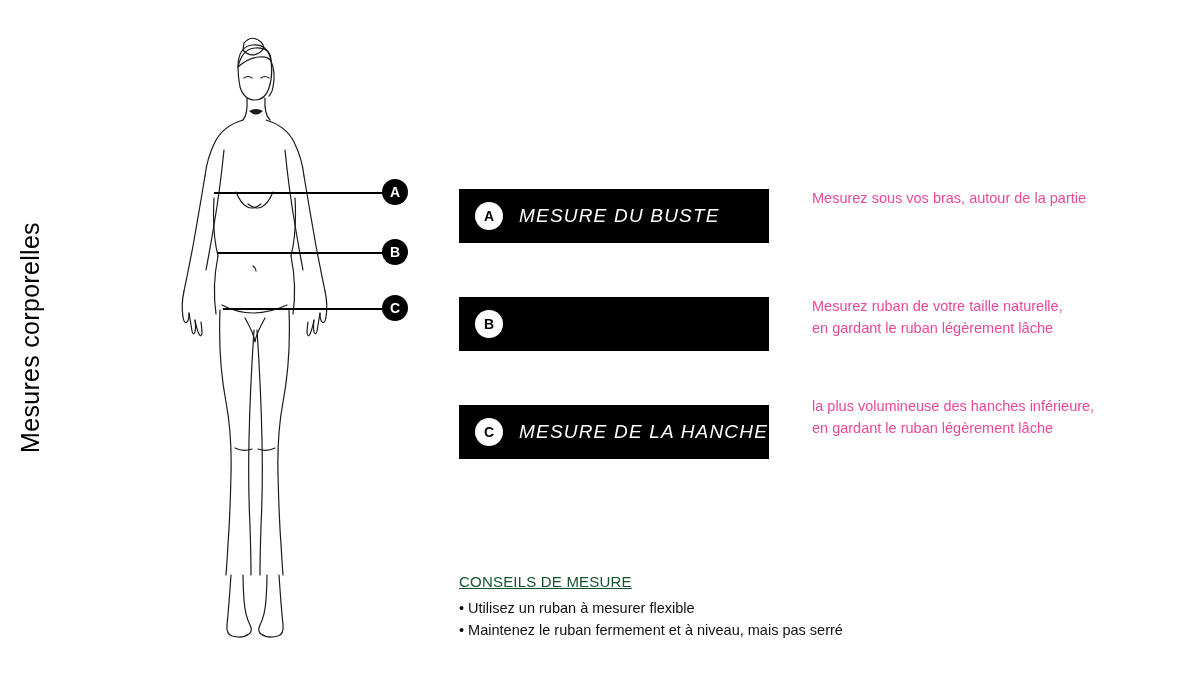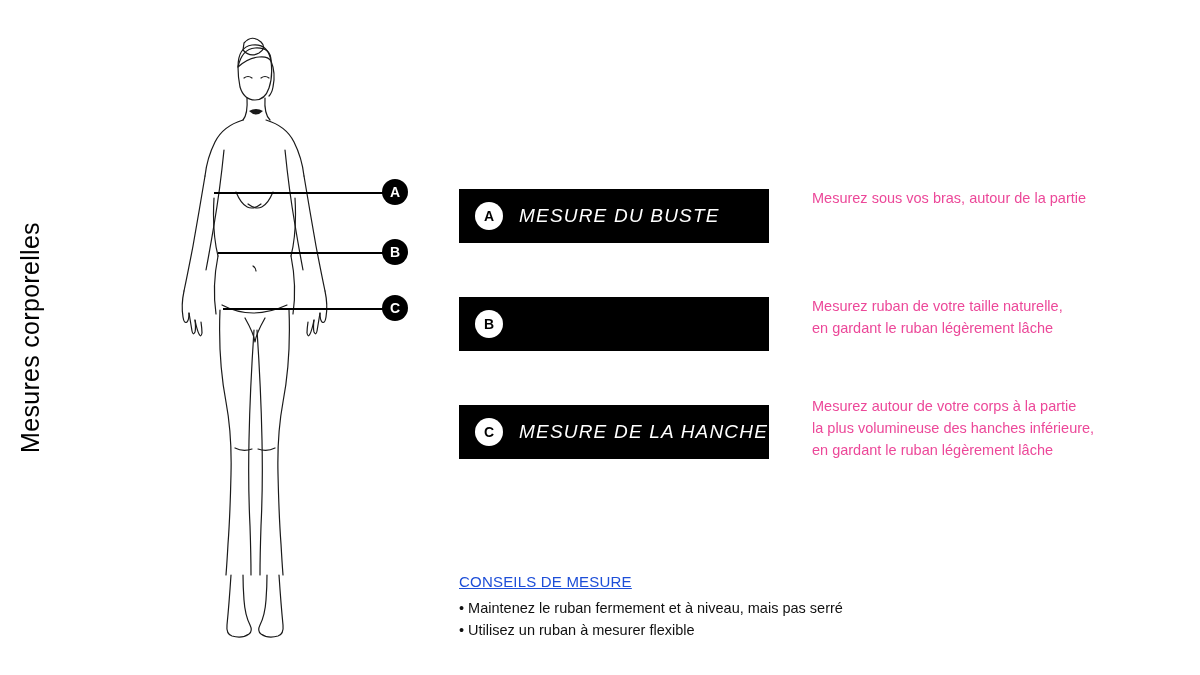--- a/index.html
+++ b/index.html
@@ -128,21 +128,21 @@
 
   
   #tips {
     position: absolute;
     left: 459px;
     top: 573px;
     width: 600px;
   }
   #tips-title {
     font-size: 15px;
-    color: #1d4ed8;
+    color: #14532d;
     text-decoration: underline;
     letter-spacing: 0.2px;
     margin-bottom: 7px;
   }
   .tip-item {
     font-size: 14.5px;
     line-height: 22px;
     color: #111;
   }
 </style>
@@ -258,25 +258,24 @@
   </div>
 
   <div class="legend-row" style="top:405px;">
     <div class="legend-bar">
       <div class="legend-badge">
         <span>C</span>
       </div>
       <div class="legend-label">MESURE DE LA HANCHE</div>
     </div>
     <div class="legend-desc" style="top:-10px;">
-      <div>Mesurez autour de votre corps à la partie</div>
       <div>la plus volumineuse des hanches inférieure,</div>
       <div>en gardant le ruban légèrement lâche</div>
     </div>
   </div>
 
   <div id="tips">
     <div id="tips-title">CONSEILS DE MESURE </div>
+    <div class="tip-item">• Utilisez un ruban à mesurer flexible</div>
     <div class="tip-item">• Maintenez le ruban fermement et à niveau, mais pas serré</div>
-    <div class="tip-item">• Utilisez un ruban à mesurer flexible</div>
   </div>
 
 </div>
 
 </body></html>

